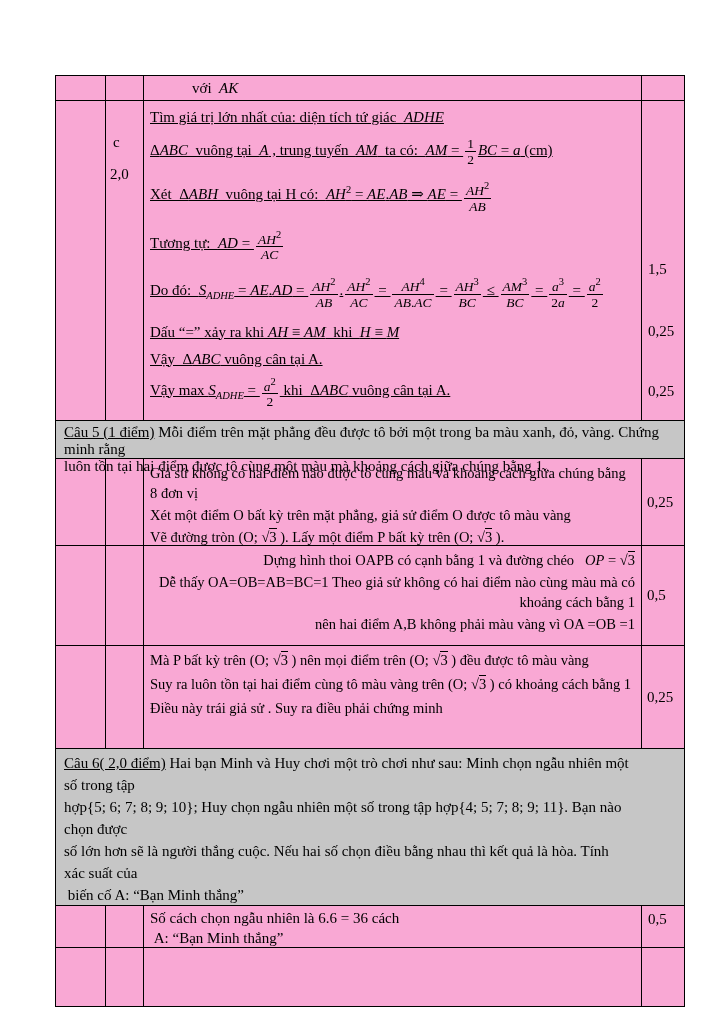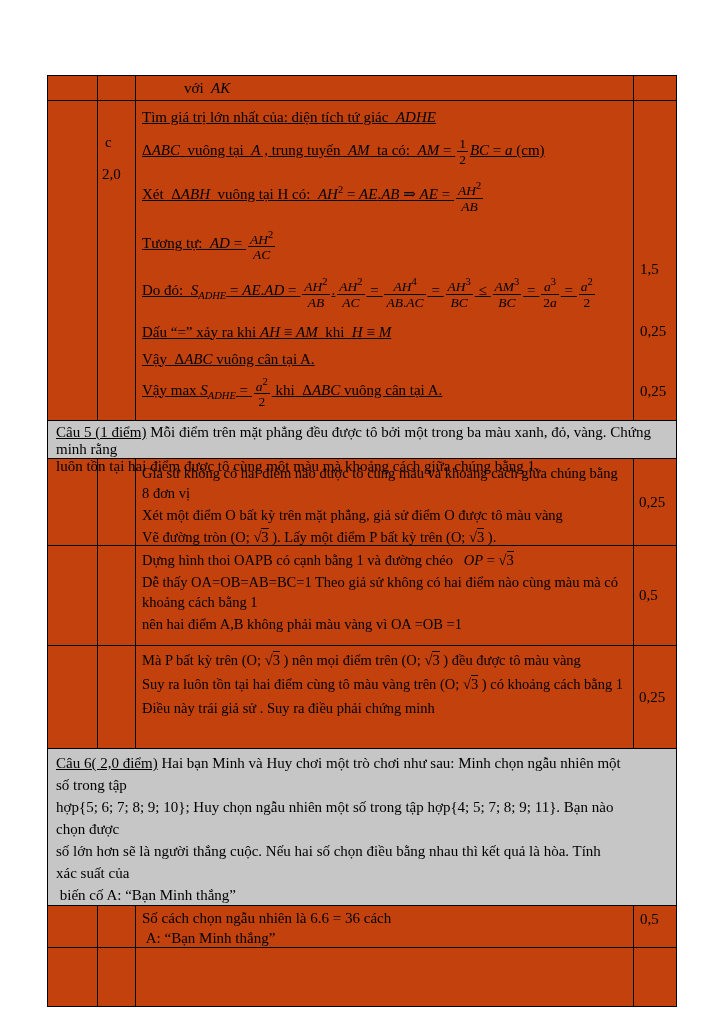--- a/index.html
+++ b/index.html
@@ -2,38 +2,38 @@
 <html style="--gray: #c6c6c6; --border: #000000;"><head>
 <meta charset="utf-8">
 <style>
   html,body { margin:0; padding:0; }
   body {
     width:725px; height:1024px; background:#ffffff; color:#000;
     font-family:"Liberation Serif","DejaVu Serif",serif;
     font-size:15px; position:relative; overflow:hidden;
   }
   .doc-table {
-    position:absolute; left:47px; top:75px; width:630px;
+    position:absolute; left:55px; top:75px; width:630px;
     border:1px solid var(--border,#000); box-sizing:border-box;
-    background:#c2410c;
+    background:#f9a8d4;
   }
   .tr { display:flex; border-bottom:1px solid var(--border,#000); box-sizing:border-box; }
   .tr:last-child { border-bottom:none; }
   .td { box-sizing:border-box; overflow:hidden; }
   .c1 { width:50px; border-right:1px solid var(--border,#000); }
   .c2 { width:38px; border-right:1px solid var(--border,#000); }
   .c3 { flex:1; border-right:1px solid var(--border,#000); padding:2px 6px; }
   .c4 { width:42px; padding:2px 4px; }
   .full { flex:1; padding:3px 8px; }
 
   .row-ak   { height:25px; }
   .row-c    { height:320px; }
   .row-g5   { height:38px; }
   .row-p1   { height:87px; }
-  .row-p2   { height:100px; }
+  .row-p2   { height:100px;text-align:right; }
   .row-p3   { height:103px; }
   .row-g6   { height:157px; }
   .row-ans  { height:42px; }
   .row-empty{ height:58px; }
 
   .gray { background:var(--gray,#c6c6c6); }
   .gray .line { font-size:15px; }
   .row-g5 .line { line-height:17px; }
   .row-g6 .line { line-height:22px; }
 

